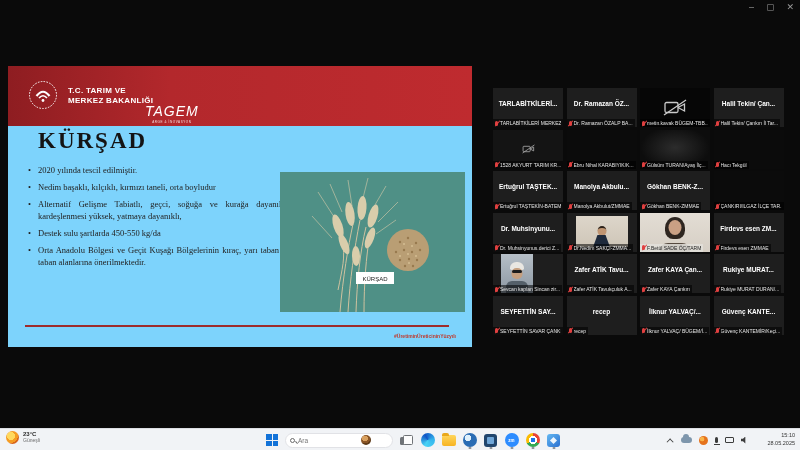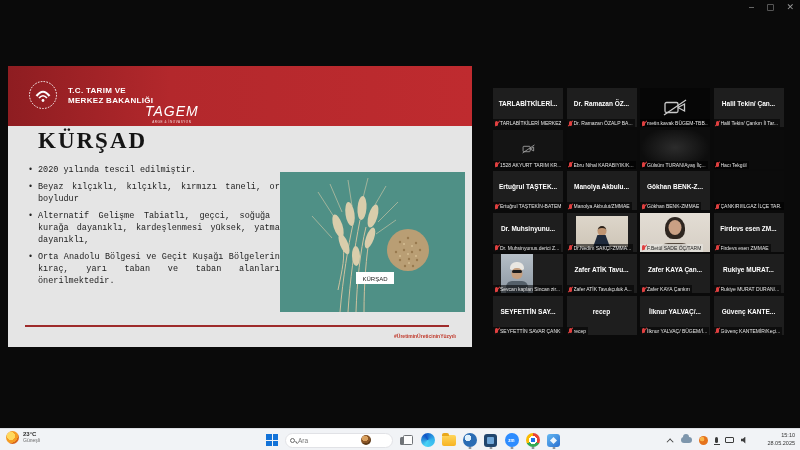--- a/index.html
+++ b/index.html
@@ -5,33 +5,33 @@
   * { margin:0; padding:0; box-sizing:border-box; }
   html,body { background:#000; }
   #screen {
     position:relative; width:800px; height:450px; overflow:hidden;
     background:#0a0a0a; font-family:"Liberation Sans","DejaVu Sans",sans-serif;
   }
   
   .win-controls { position:absolute; top:2px; right:6px; display:flex; gap:12px; color:#9a9a9a; font-size:9px; }
   .win-controls span { cursor:default; }
   
-  #slide { position:absolute; left:8px; top:66px; width:464px; height:281px; background:#e5e5e5; }
+  #slide { position:absolute; left:8px; top:66px; width:464px; height:281px; background:#7dd3fc; }
   #slide-header { position:absolute; left:0; top:0; width:100%; height:60px;
     background:linear-gradient(90deg,#8e1d21 0%,#b3282c 35%,#bf2b2f 100%); }
   .gov-logo { position:absolute; left:20px; top:14px; }
   .ministry-name { position:absolute; left:60px; top:20px; color:#fff; font-weight:bold;
     font-size:8px; line-height:9.5px; letter-spacing:.3px; }
   .tagem { position:absolute; left:137px; top:18px; color:#fff; text-align:center; }
   .tagem .t1 { font-size:14px; font-weight:normal; letter-spacing:1px; font-style:italic;margin-top:19px; }
   .tagem .t2 { font-size:3px; letter-spacing:.6px; opacity:.85; margin-top:1px; }
   .slide-title { position:absolute; left:30px; top:62px; font-family:"Liberation Serif","DejaVu Serif",serif;
     font-weight:bold; font-size:23px; letter-spacing:2px; color:#141414; }
   .bullets { position:absolute; left:20px; top:98px; width:262px;
-    font-family:Liberation Mono, monospace; font-size:8.5px; line-height:12px;
+    font-family:Liberation Serif, serif; font-size:8.5px; line-height:12px;
     color:#222; list-style:none; }
   .bullets li { margin-bottom:5px; padding-left:10px; position:relative; text-align:justify; }
   .bullets li::before { content:"•"; position:absolute; left:0; top:0; }
   .slide-img { position:absolute; left:272px; top:106px; width:185px; height:140px; }
   .slide-rule { position:absolute; left:17px; top:259px; width:424px; height:2px; background:#9e2b2b; }
   .hashtag { position:absolute; right:16px; top:267px; font-size:5px; font-weight:bold; color:#c0392b; }
   
   #grid { position:absolute; left:493px; top:88px; display:grid;
     grid-template-columns:repeat(4,70px); grid-auto-rows:39px; column-gap:3.5px; row-gap:2.6px; }
   .tile { position:relative; background:#1e1e1e; overflow:hidden; }
@@ -164,22 +164,23 @@
       <div class="tagem">
         <div class="t1">TAGEM</div>
         <div class="t2">ARGE &amp; İNOVASYON</div>
       </div>
     </div>
 
     <div class="slide-title">KÜRŞAD</div>
 
     <ul class="bullets">
       <li>2020 yılında tescil edilmiştir.</li>
-      <li>Beyaz kılçıklı, kılçıklı, kırmızı taneli, orta boyludur</li>
+      <li>Nedim başaklı, kılçıklı, kırmızı taneli, orta boyludur</li>
       <li>Alternatif Gelişme Tabiatlı, geçci, soğuğa ve kurağa dayanıklı, kardeşlenmesi yüksek, yatmaya dayanıklı,</li>
+      <li>Destek sulu şartlarda 450-550 kg/da</li>
       <li>Orta Anadolu Bölgesi ve Geçit Kuşağı Bölgelerinin kıraç, yarı taban ve taban alanlarına önerilmektedir.</li>
     </ul>
 
     <div class="slide-img">
       <svg width="185" height="140" viewBox="0 0 185 140">
         <rect width="185" height="140" fill="#4f9086"></rect>
 
         <g stroke="#cfc2a0" stroke-width="1" fill="none">
           <path d="M60 140 C63 105 68 75 73 52"></path>
           <path d="M68 140 C70 108 74 78 80 48"></path>

